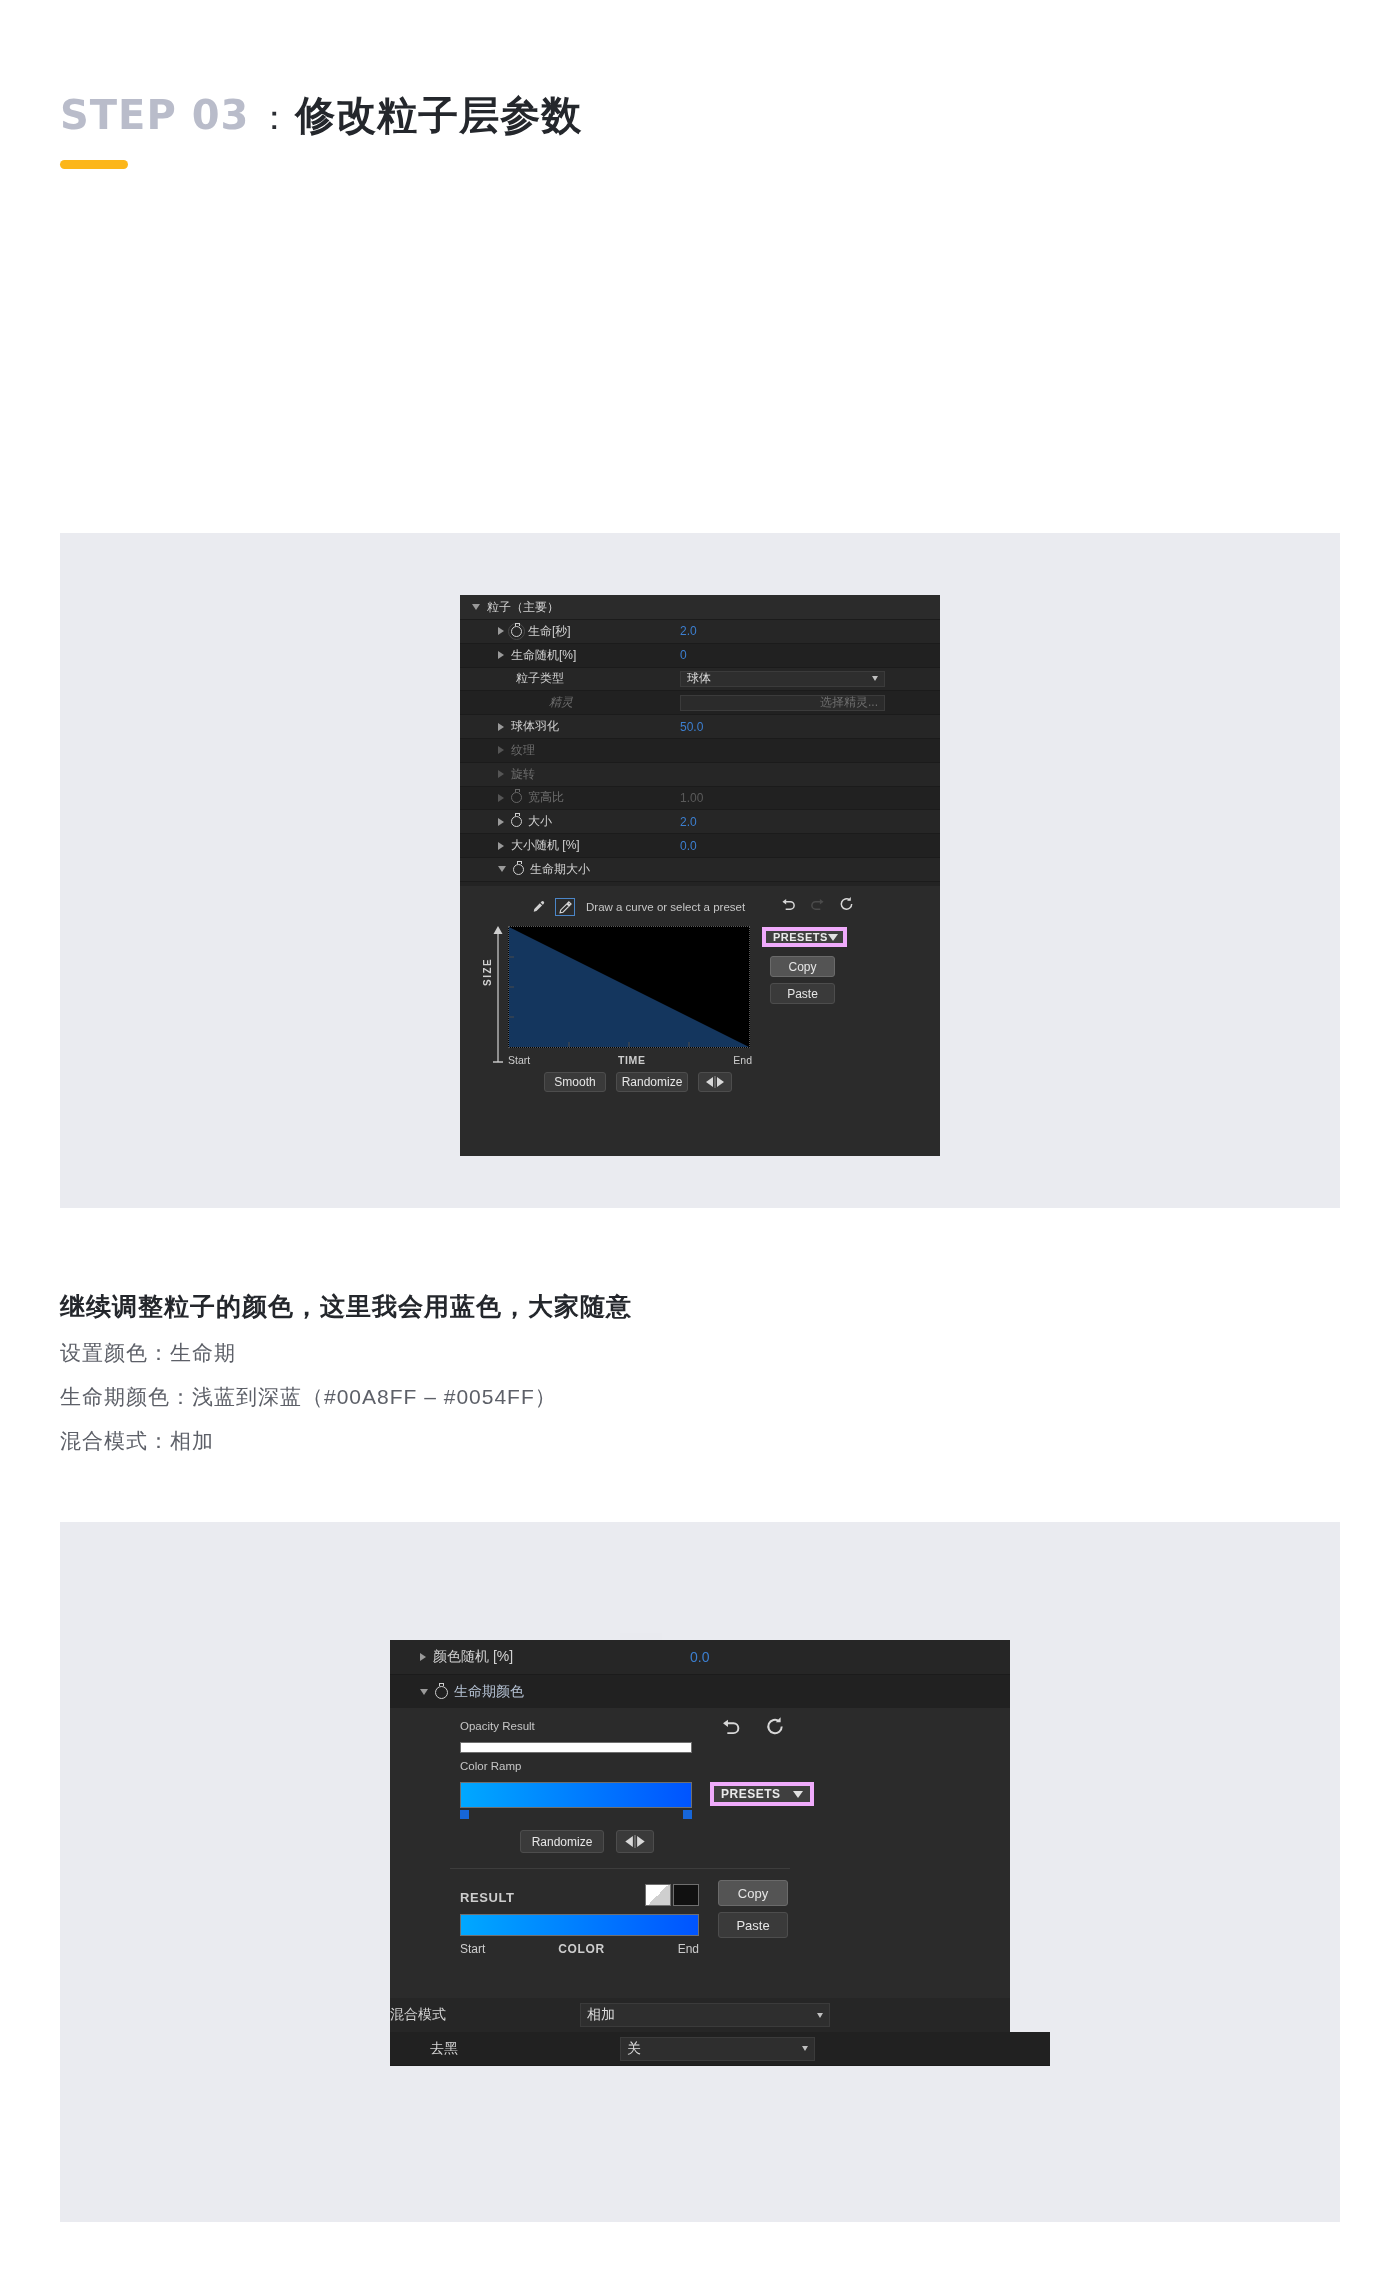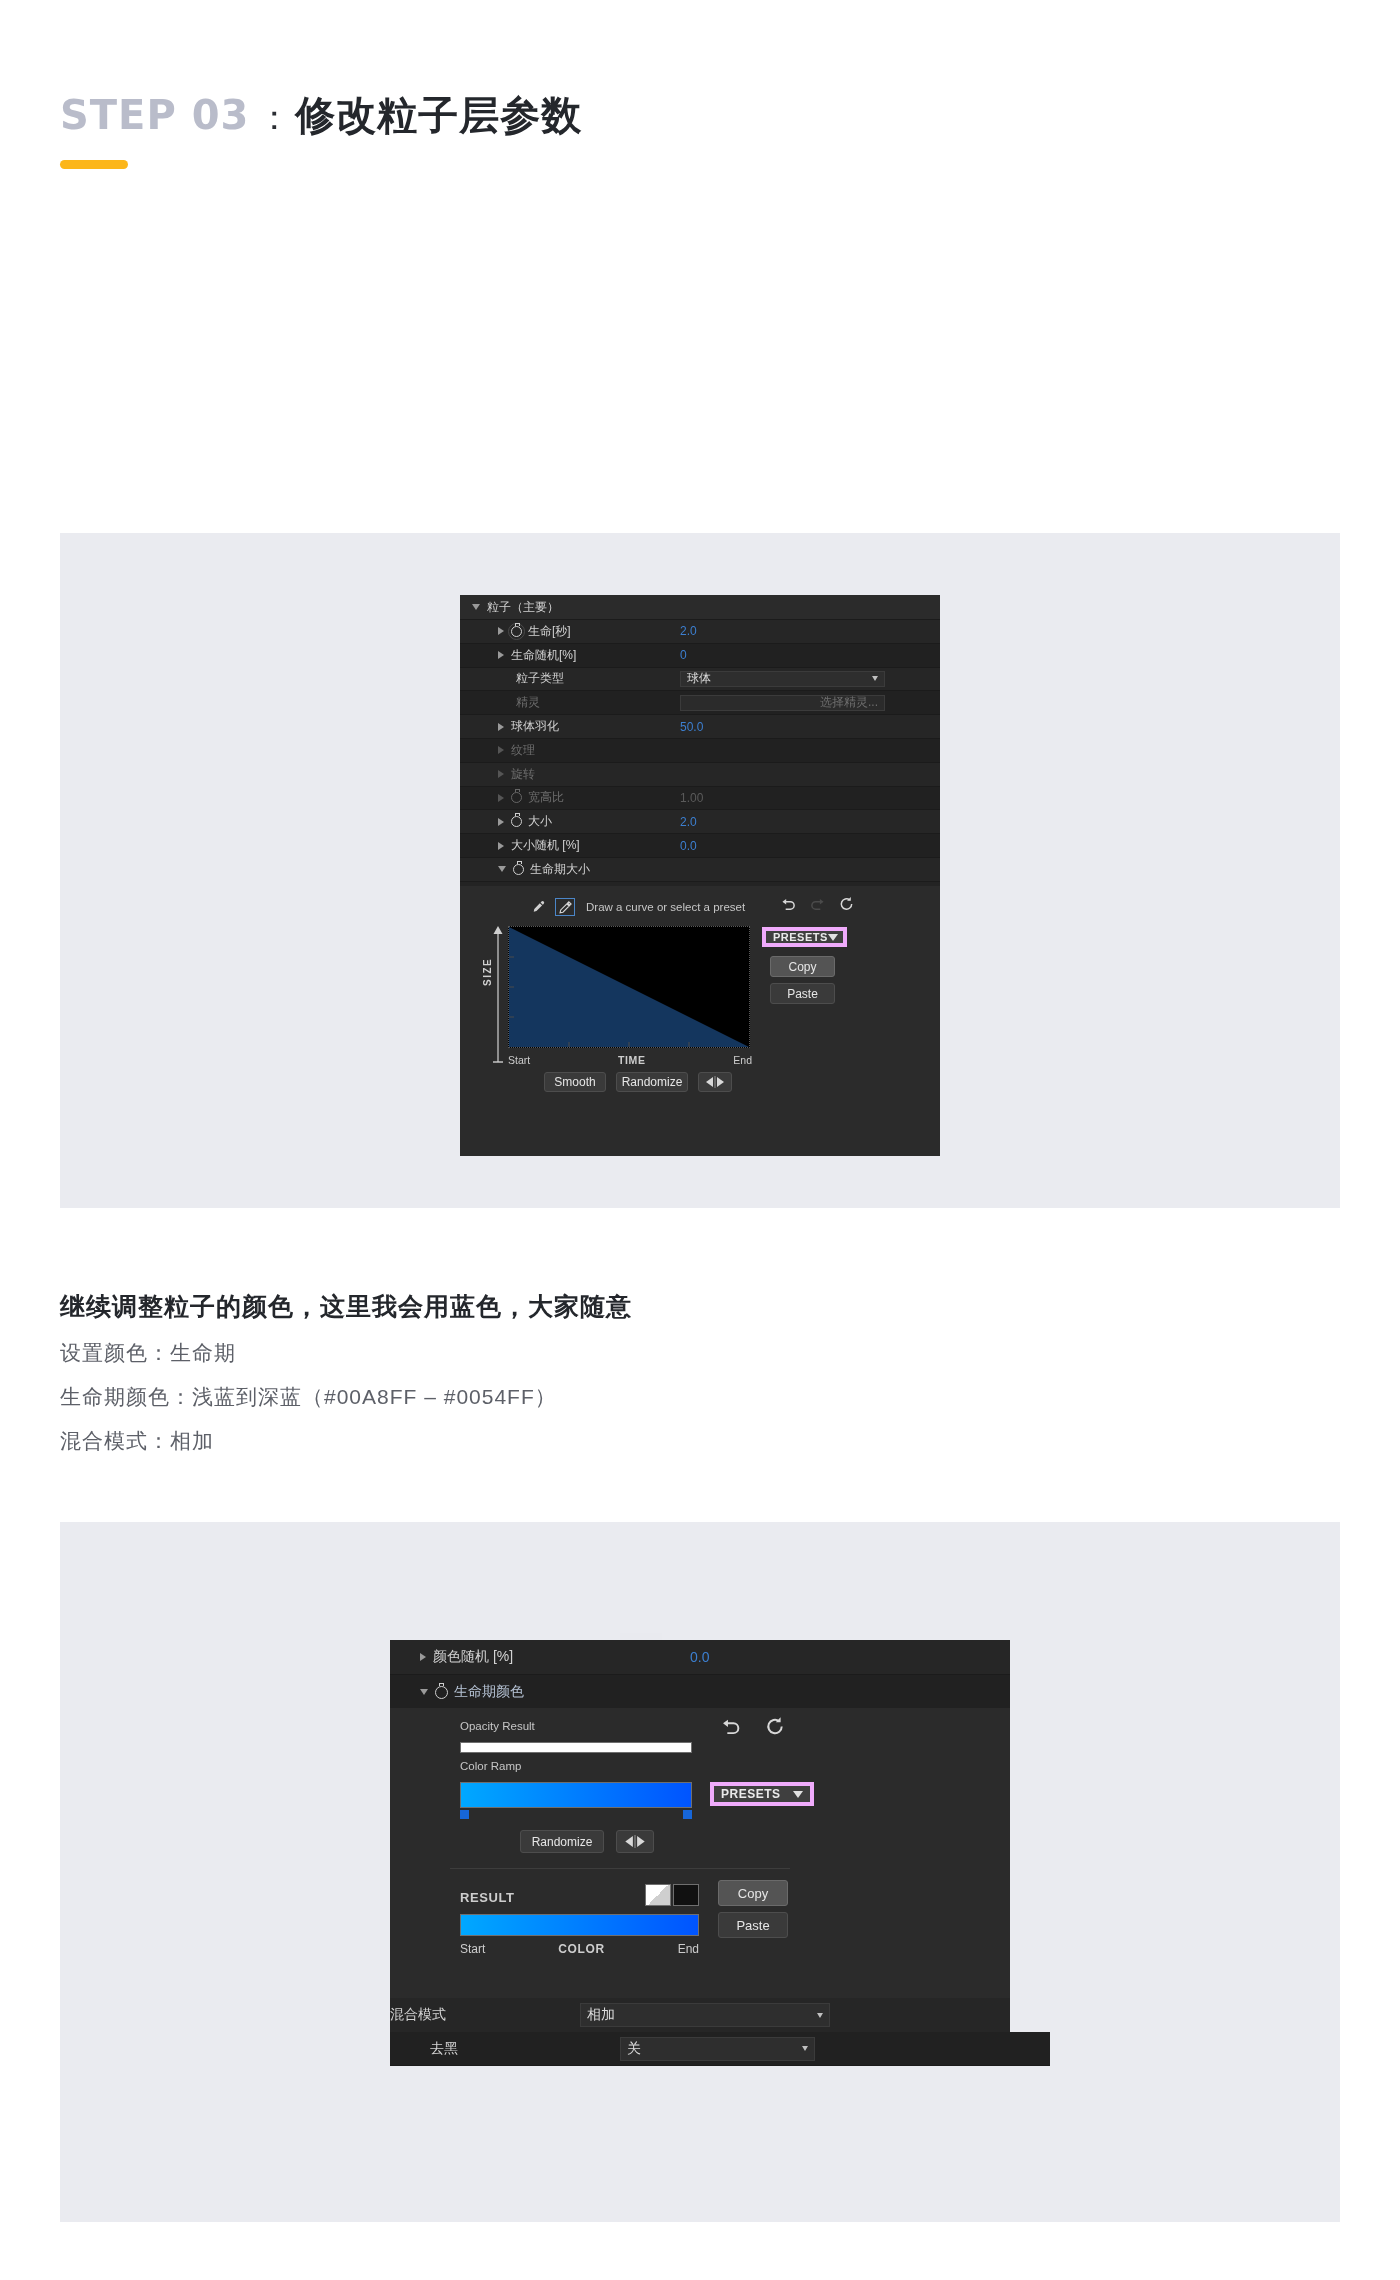--- a/index.html
+++ b/index.html
@@ -134,21 +134,21 @@
         <span class="lbl" style="width:220px;padding-left:56px;box-sizing:border-box;">
           <span class="name">粒子类型</span>
         </span>
         <span class="dd" style="width:205px;">
           <span>球体</span>
           <span class="cv"></span>
         </span>
       </div>
 
       <div class="row alt">
-        <span class="lbl" style="width:220px;padding-left:56px;box-sizing:border-box;">
+        <span class="lbl" style="width:220px;padding-left:89px;box-sizing:border-box;font-style:italic;">
           <span class="name dim">精灵</span>
         </span>
         <span class="dd placeholder" style="width:205px;">
           <span>选择精灵...</span>
         </span>
       </div>
 
       <div class="row">
         <span class="lbl" style="width:220px;padding-left:38px;box-sizing:border-box;">
           <span class="tri right"></span>

